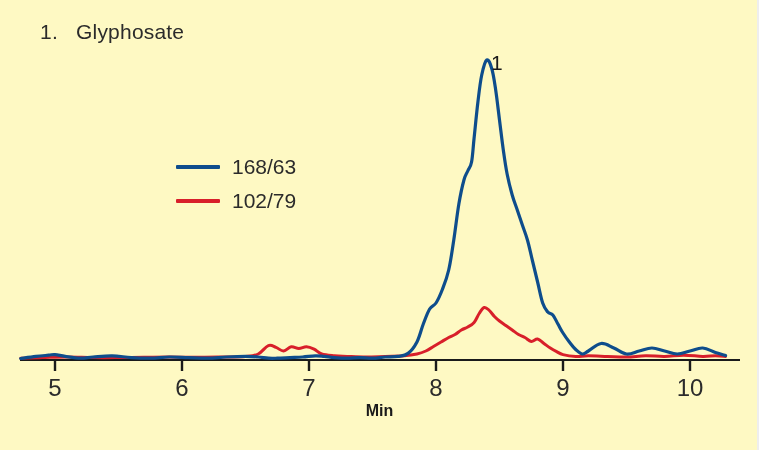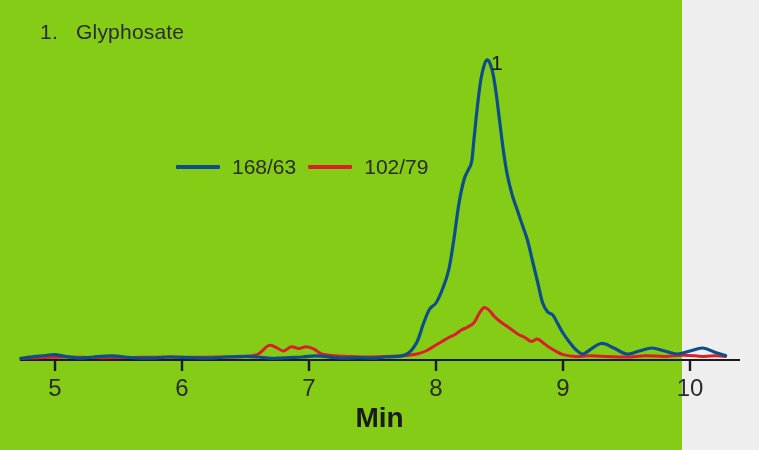--- a/index.html
+++ b/index.html
@@ -8,39 +8,39 @@
   }
   body {
     width: 759px;
     height: 450px;
     background: #eeeeee;
     font-family: "Liberation Sans", sans-serif;
     overflow: hidden;
   }
   #chart-root {
     position: relative;
-    width: 682px;
+    width: 757px;
     height: 450px;
-    background: #84cc16;
+    background: #fef9c3;
   }
   #chart-title {
     position: absolute;
     left: 40px;
     top: 20px;
     font-size: 21px;
     color: #2b2b2b;
     letter-spacing: 0.2px;
     white-space: pre;
   }
   #legend {
     position: absolute;
     left: 176px;
     top: 156px;
     display: flex;
-    flex-direction: row;
+    flex-direction: column;
     gap: 12px;
     align-items: flex-end;
   }
   .legend-item {
     display: flex;
     align-items: center;
     gap: 12px;
     height: 22px;
   }
   .legend-swatch {
@@ -73,21 +73,21 @@
     fill: #1a1a1a;
     font-family: "Liberation Sans", sans-serif;
     text-anchor: middle;
   }
   #axis-title {
     position: absolute;
     left: 0;
     top: 402px;
     width: 759px;
     text-align: center;
-    font-size: 28px;
+    font-size: 16px;
     font-weight: bold;
     color: #1a1a1a;
   }
 </style>
 </head>
 <body>
 
 <div id="chart-root">
 
   <div id="chart-title">1.   Glyphosate</div>

